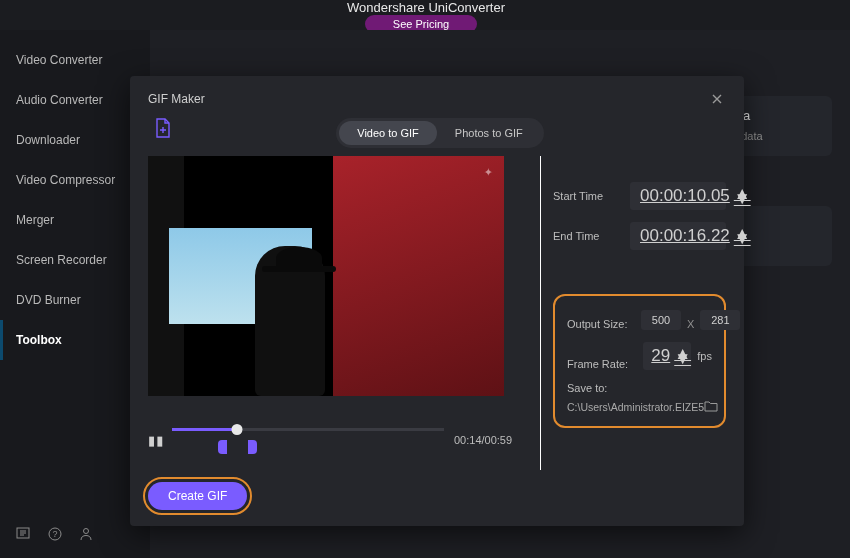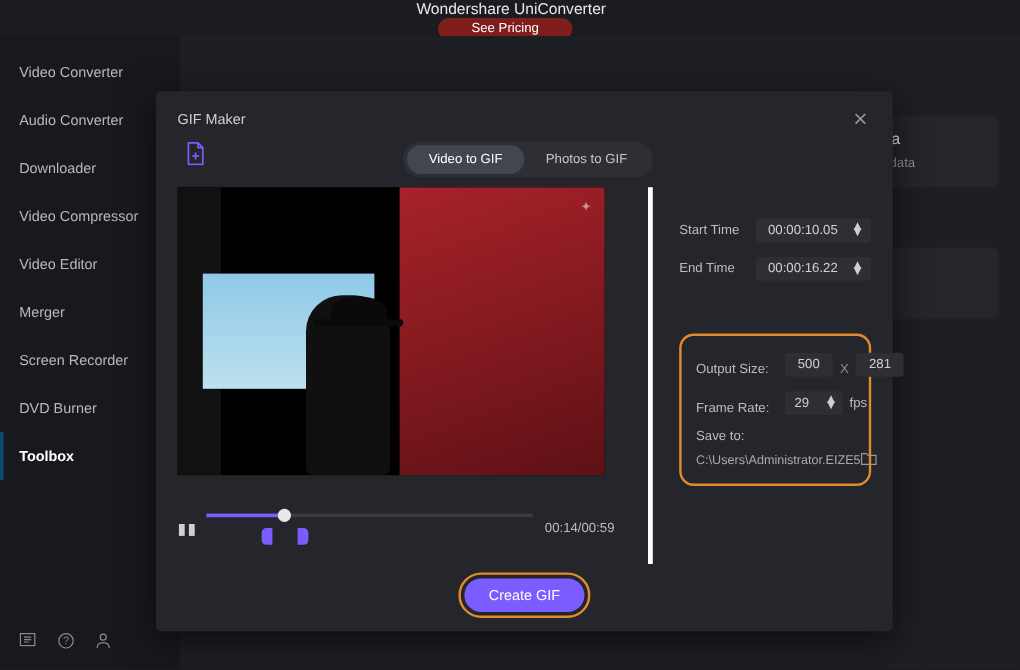--- a/index.html
+++ b/index.html
@@ -3,21 +3,21 @@
 <meta charset="utf-8">
 <style>
   * { box-sizing: border-box; margin: 0; padding: 0; font-family: -apple-system, "Segoe UI", Arial, sans-serif; }
   body { width: 850px; height: 558px; background: #18191d; color: #c7c7c7; overflow: hidden; font-size: 12px; position: relative; }
 
   
   .titlebar { height: 30px; display: flex; align-items: center; padding: 0 10px 0 12px; background: #1b1c20; flex-direction: column; }
   .logo-dot { width: 16px; height: 16px; border-radius: 50%; background: radial-gradient(circle at 35% 35%, #ff6a39, #6d3be0 70%); margin-right: 8px; }
   .title-text { font-size: 13px; color: #e8e8e8; flex: 0 0 auto; }
   .titlebar-spacer { flex: 1; }
-  .see-pricing { background: #7f1d1d; color: #fff; border: none; border-radius: 12px; padding: 3px 28px; font-size: 11px; margin-right: 10px; cursor: pointer; }
+  .see-pricing { background: #701a75; color: #fff; border: none; border-radius: 12px; padding: 3px 28px; font-size: 11px; margin-right: 10px; cursor: pointer; }
   .tb-icon { width: 20px; height: 20px; margin: 0 4px; display: flex; align-items: center; justify-content: center; color: #9a9a9a; cursor: pointer; }
   .tb-icon svg { stroke: currentColor; fill: none; }
   .avatar-circle { width: 18px; height: 18px; border-radius: 50%; border: 1.5px solid #888; display:flex; align-items:center; justify-content:center; }
   .gift { color: #ff7a1a; }
   .win-btn { width: 24px; text-align: center; color: #9a9a9a; cursor: pointer; font-size: 12px; }
 
   
   .main { display: flex; height: calc(558px - 30px); }
   .sidebar { width: 150px; background: #18191d; padding-top: 10px; display: flex; flex-direction: column; }
   .side-item { padding: 13px 16px; font-size: 12px; color: #b9b9b9; cursor: pointer; white-space: nowrap; overflow: hidden; }
@@ -61,37 +61,37 @@
   .pause-btn { width: 14px; color: #d0d0d0; cursor:pointer; font-size:13px; letter-spacing:1px; }
   .track { position: relative; flex: 1; height: 40px; }
   .bar { position: absolute; top: 8px; left: 0; right: 0; height: 3px; background: #3a3b42; }
   .bar-prog { position:absolute; top:8px; left:0; width:24%; height:3px; background:#7a5cff; }
   .thumb { position:absolute; top:4px; left:24%; width:11px; height:11px; border-radius:50%; background:#e8e8e8; transform:translateX(-50%); cursor:pointer; }
   .handle { position:absolute; top:20px; width:9px; height:14px; background:#7a5cff; cursor:pointer; }
   .handle.in { left:17%; border-radius: 4px 0 0 4px; }
   .handle.out { left:28%; border-radius: 0 4px 4px 0; }
   .timecode { font-size: 11px; color: #bdbdbd; min-width: 72px; text-align: left; }
 
-  .right { width: 186px; border-left: 4px solid #ffffff; padding-left: 22px; padding-top: 26px; font-size: 11px; color: #bdbdbd; }
+  .right { width: 186px; border-left: 1px solid #ffffff; padding-left: 12px; padding-top: 26px; font-size: 11px; color: #bdbdbd; }
   .time-row { display:flex; align-items:center; justify-content:space-between; margin-bottom: 12px; }
   .stepper { display:flex; align-items:center; background:#2e2f35; border-radius:3px; padding:4px 6px 4px 10px; width:96px; justify-content:space-between; }
-  .stepper span { color:#d0d0d0; font-size:11px; }
+  .stepper span { color:#d0d0d0; font-size:17px;text-decoration:underline; }
   .step-arrows { display:flex; flex-direction:column; line-height:5px; font-size:7px; color:#888; margin-left:4px; }
 
   .out-box { border: 2px solid #e28b2e; border-radius: 12px; padding: 14px 12px 12px 12px; margin-top: 44px; }
   .out-row { display:flex; align-items:flex-end; margin-bottom:12px; font-size:11px; }
   .out-row .lbl { flex:0 0 74px; }
   .num-in { background:#2e2f35; border:none; color:#d0d0d0; width:40px; text-align:center; padding:4px 2px; border-radius:3px; font-size:11px; }
   .x-sep { margin: 0 6px; color:#8f8f8f; }
   .fr-box { display:flex; align-items:center; gap:6px; margin-left:auto;}
   .fr-box .stepper { width:48px; padding:4px 4px 4px 8px;}
   .save-path { font-size:10.5px; color:#a9a9a9; display:flex; align-items:center; justify-content:space-between; margin-top:2px;}
   .save-path .folder { cursor:pointer; color:#9a9a9a; }
 
-  .modal-foot { display:flex; justify-content:center; margin-top: 12px; }
+  .modal-foot { display:flex; justify-content:flex-start; margin-top: 12px; }
   .create-btn { background:#7a5cff; color:#fff; border:none; border-radius:15px; padding:7px 20px; font-size:12px; cursor:pointer; outline: 2px solid #e28b2e; outline-offset: 3px; }
 
 </style>
 </head>
 <body>
 
 <div class="titlebar">
   <div class="logo-dot"></div>
   <div class="title-text">Wondershare UniConverter</div>
   <div class="titlebar-spacer"></div>
@@ -119,21 +119,20 @@
   <div class="win-btn">☐</div>
   <div class="win-btn">✕</div>
 </div>
 
 <div class="main">
   <div class="sidebar">
     <div class="side-item">Video Converter</div>
     <div class="side-item">Audio Converter</div>
     <div class="side-item">Downloader</div>
     <div class="side-item">Video Compressor</div>
-    <div class="side-item">Video Editor</div>
     <div class="side-item">Merger</div>
     <div class="side-item">Screen Recorder</div>
     <div class="side-item">DVD Burner</div>
     <div class="side-item active">Toolbox</div>
     <div class="side-footer">
       <span><svg width="14" height="12" viewBox="0 0 14 12">
             <rect x="1" y="1" width="12" height="10" stroke="#8a8a8a" fill="none"></rect>
             <path d="M4 4h6M4 6h6M4 8h4" stroke="#8a8a8a"></path>
           </svg></span>
       <span><svg width="14" height="14" viewBox="0 0 14 14">

